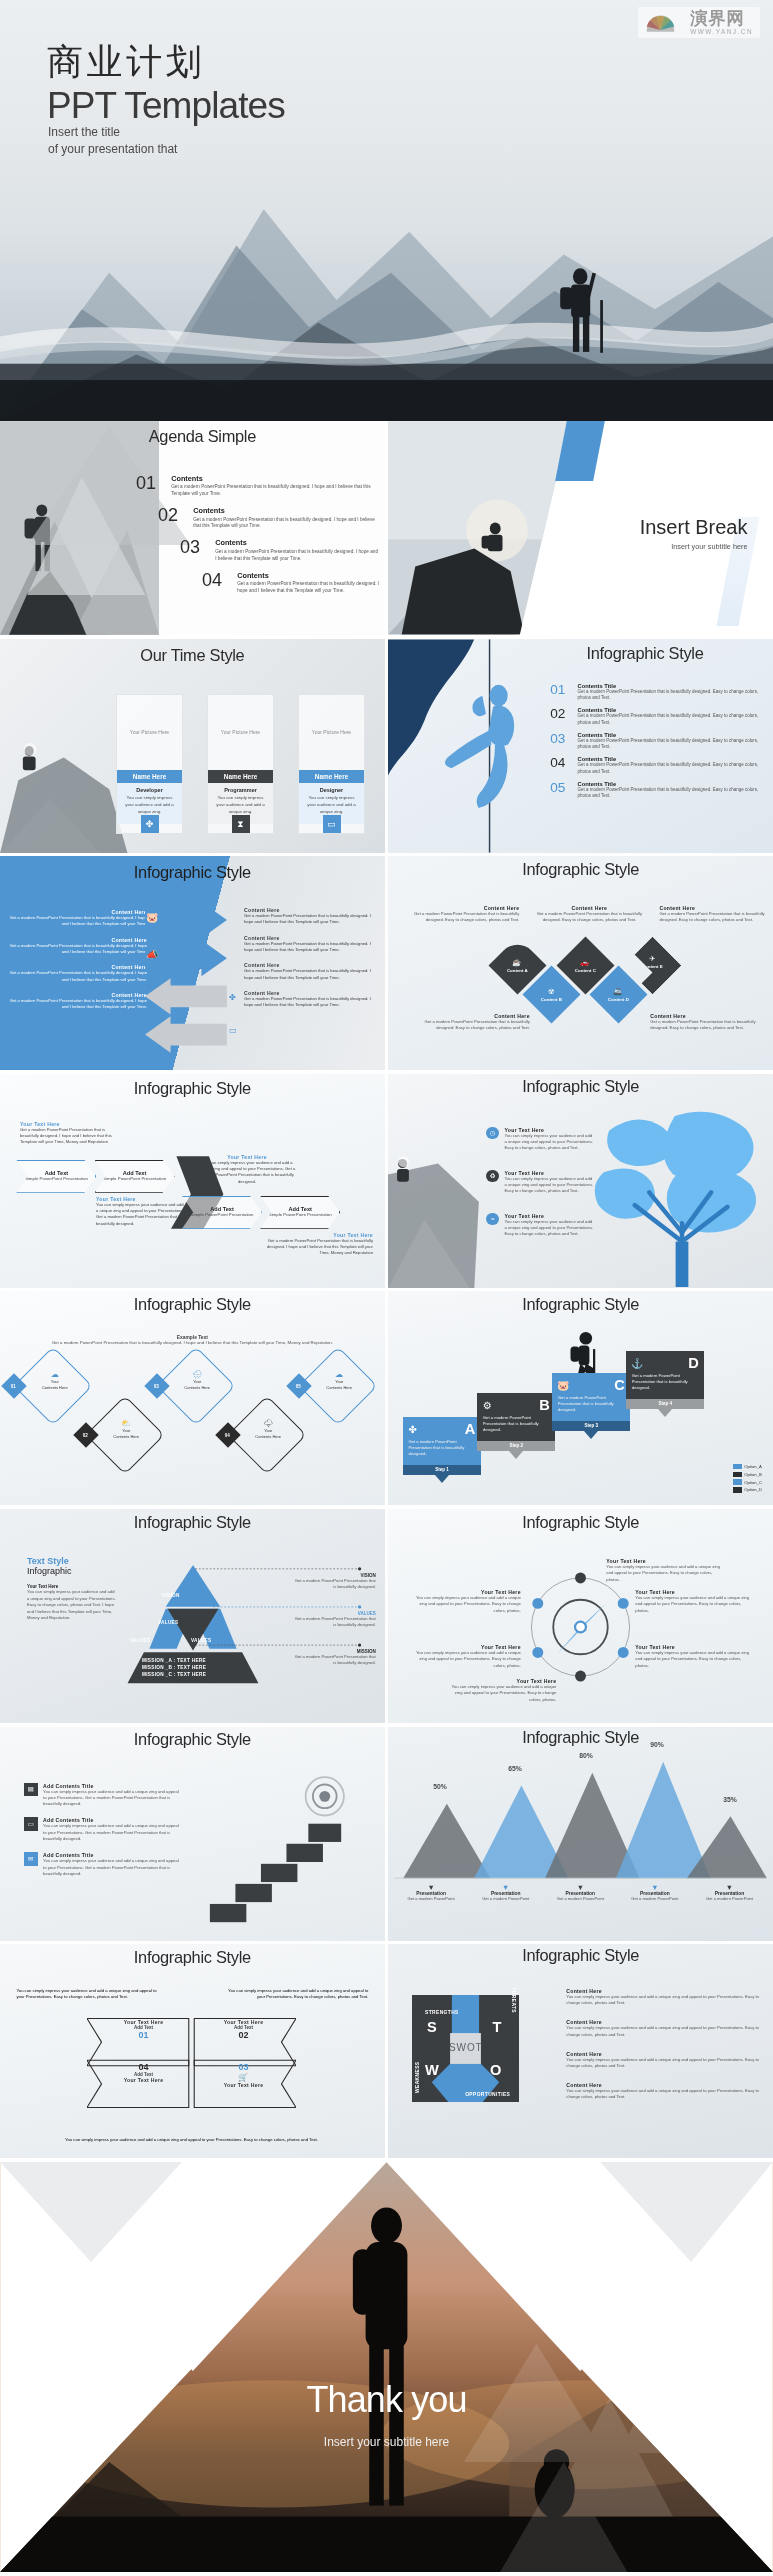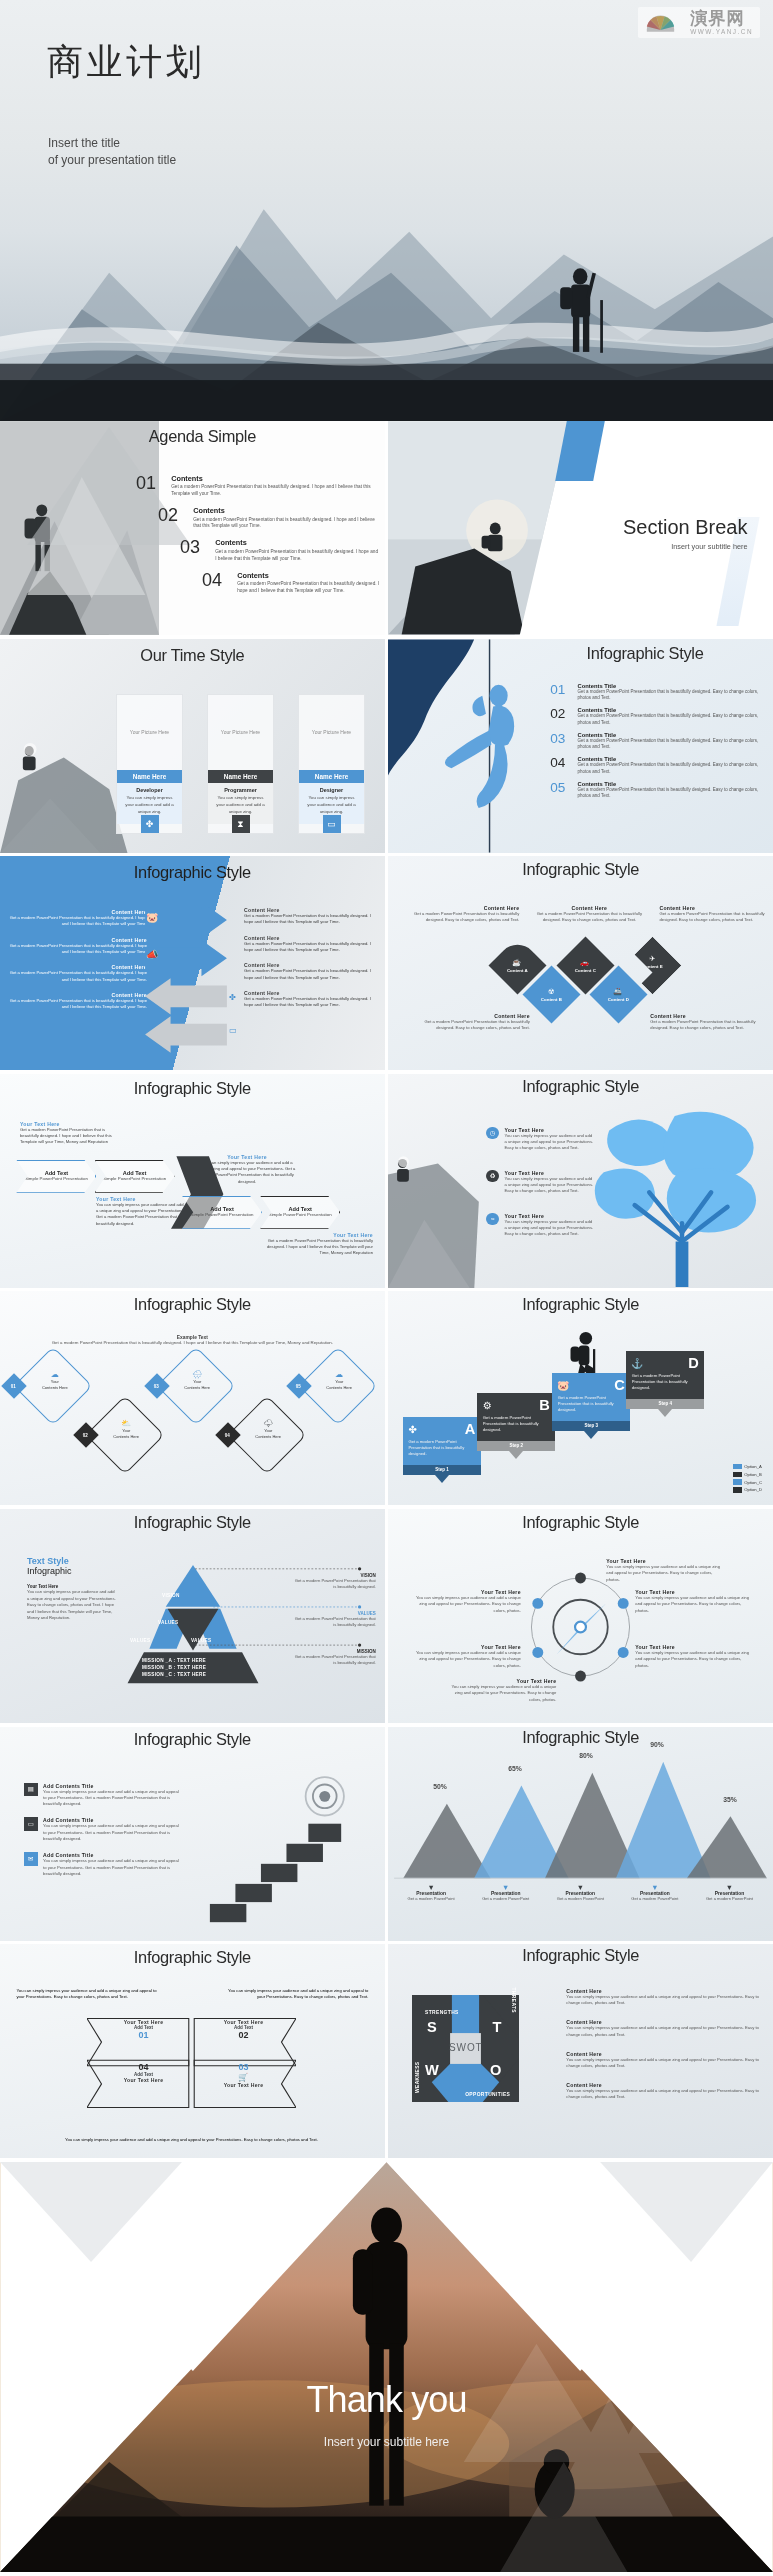--- a/index.html
+++ b/index.html
@@ -20,21 +20,21 @@
   
   #cover { height:421px; width:773px; position:relative; overflow:hidden;
     background:linear-gradient(160deg,#e9ecee 0%,#dfe4e8 40%,#cfd7dd 70%,#b9c4cc 100%); }
   #cover .sky { position:absolute; inset:0;
     background:linear-gradient(180deg,#eceff1 0%,#e4e8ea 35%,#dce2e6 55%,#c9d2d9 80%,#b5c0c9 100%); }
   .mtn { position:absolute; bottom:0; left:0; width:100%; height:100%; }
   #cover .title-cn { position:absolute; left:47px; top:44px; font-size:36px; font-weight:400;
     color:#2a2a2a; letter-spacing:3.6px; line-height:1; }
   #cover .title-en { position:absolute; left:47px; top:87px; font-size:37px; font-weight:400;
     color:#3a3a3a; letter-spacing:-0.9px; line-height:1; }
-  #cover .sub { position:absolute; left:48px; top:135px; font-size:12px; color:#4a4a4a; line-height:1.45; }
+  #cover .sub { position:absolute; left:48px; top:124px; font-size:12px; color:#4a4a4a; line-height:1.45; }
   .logo-box { position:absolute; right:12.7px; top:7.3px; display:flex; align-items:center; gap:14px;
     background:rgba(255,255,255,0.55); padding:2.7px 7.3px; border-radius:1.8px; }
   .logo-txt { display:flex; flex-direction:column; line-height:1; }
   .logo-cn { font-size:17.3px; color:#9a9a9a; letter-spacing:0.9px; font-weight:bold; }
   .logo-url { font-size:6.4px; color:#a8a8a8; letter-spacing:1.5px; margin-top:1.8px; }
 
   
   .agenda-photo { position:absolute; left:0; top:0; width:159px; height:100%;
     background:linear-gradient(180deg,#dfe1e3,#b9bcbe); }
   .ag-tri { position:absolute; }
@@ -125,23 +125,24 @@
         <rect x="628" y="313" width="21" height="36" rx="4"></rect>
         <rect x="616" y="316" width="13" height="24" rx="4"></rect>
         <rect x="630" y="347" width="7" height="40"></rect>
         <rect x="641" y="347" width="7" height="40"></rect>
         <rect x="648" y="300" width="4" height="28" transform="rotate(14 650 314)"></rect>
         <rect x="660" y="330" width="3" height="58"></rect>
       </g>
       <rect x="0" y="418" width="850" height="45" fill="#14181c" opacity="0.9"></rect>
     </svg>
     <div class="title-cn">商业计划</div>
+    <div class="title-en">PPT Templates</div>
     <div class="sub">
       <div>Insert the title</div>
-      <div>of your presentation title</div>
+      <div>of your presentation that</div>
     </div>
     <div class="logo-box">
       <svg width="31" height="25.5" viewBox="0 0 34 28">
         <g transform="translate(17,22)">
           <path d="M0,0 L-15,-4 A15.5,15.5 0 0,1 -11,-11 Z" fill="#d9453e"></path>
           <path d="M0,0 L-11,-11 A15.5,15.5 0 0,1 -4.5,-14.8 Z" fill="#ef8c2b"></path>
           <path d="M0,0 L-4.5,-14.8 A15.5,15.5 0 0,1 4.5,-14.8 Z" fill="#f5b31c"></path>
           <path d="M0,0 L4.5,-14.8 A15.5,15.5 0 0,1 11,-11 Z" fill="#7cc04a"></path>
           <path d="M0,0 L11,-11 A15.5,15.5 0 0,1 15,-4 Z" fill="#0fb3a8"></path>
           <path d="M-15,-1 A15,15 0 0,1 15,-1 L15,2 L-15,2 Z" fill="#8b8b8b" opacity="0.55"></path>
@@ -226,21 +227,21 @@
           <g fill="#24282b">
             <polygon points="15,235 30,160 95,140 135,165 150,235"></polygon>
             <ellipse cx="118" cy="118" rx="6" ry="6.5"></ellipse>
             <rect x="110" y="125" width="16" height="18" rx="3"></rect>
             <rect x="103" y="126" width="10" height="14" rx="3"></rect>
           </g>
         </g>
       </svg>
       <div class="sb-accent"></div>
       <div style="position:absolute;right:24px;bottom:9px;width:22px;height:109px;background:linear-gradient(180deg,#eef4fa,#dce9f6);opacity:.8;transform:skewX(-11deg);"></div>
-      <div class="sb-title">Section Break</div>
+      <div class="sb-title">Insert Break</div>
       <div class="sb-sub">Insert your subtitle here</div>
     </div>
   </div>
 
   <div class="row">
 
     <div class="slide half" style="background:linear-gradient(135deg,#f0f2f4,#d9dee2);">
       <svg style="position:absolute;left:0;top:32px;" width="164" height="182" viewBox="0 0 180 200">
         <polygon points="0,200 20,120 70,95 120,130 140,200" fill="#7c848a" opacity="0.8"></polygon>
         <polygon points="0,200 55,140 110,200" fill="#9aa1a6" opacity="0.5"></polygon>

